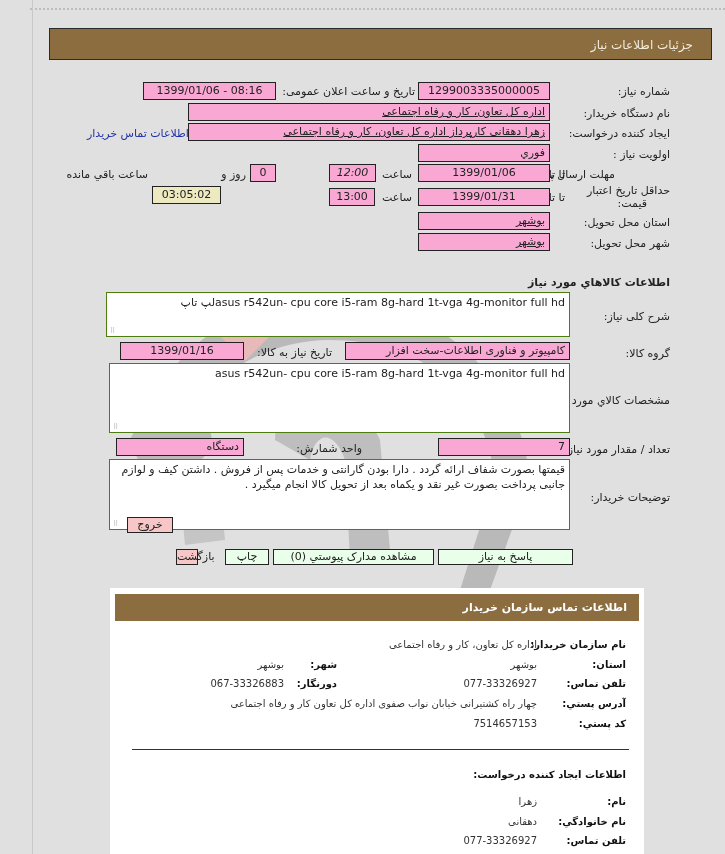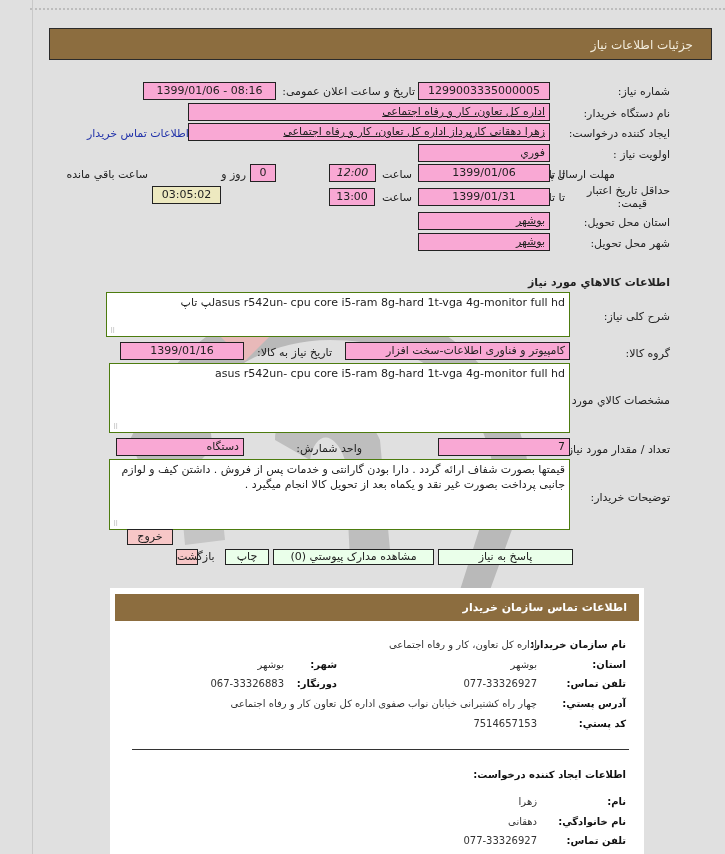--- a/index.html
+++ b/index.html
@@ -135,21 +135,21 @@
 <span class="lbl" style="right:55px; top:491px;">توضيحات خريدار:</span>
 <div class="area" style="left:109px; top:459px; width:461px; height:71px; direction:rtl; text-align:right;">
   <span>قيمتها بصورت شفاف ارائه گردد . دارا بودن گارانتی و خدمات پس از فروش . داشتن کيف و لوازم جانبی پرداخت بصورت غير نقد و يکماه بعد از تحويل کالا انجام ميگيرد .</span>
   <span class="grip">⠿</span>
 </div>
 
 <div class="btn green" style="left:438px; top:549px; width:135px;">پاسخ به نياز</div>
 <div class="btn green" style="left:273px; top:549px; width:161px;">مشاهده مدارک پيوستي (0)</div>
 <div class="btn green" style="left:225px; top:549px; width:44px;">چاپ</div>
 <div class="btn pink" style="left:176px; top:549px; width:22px;">بازگشت</div>
-<div class="btn pink" style="left:127px; top:529px; width:46px;">خروج</div>
+<div class="btn pink" style="left:127px; top:517px; width:46px;">خروج</div>
 
 <div class="card">
   <div class="card-header">
     <span class="t">اطلاعات تماس سازمان خريدار</span>
   </div>
 
   <span class="k" style="right:18px; top:51px;">نام سازمان خريدار:</span>
   <span class="v" style="right:107px; top:51px;">اداره کل تعاون، کار و رفاه اجتماعی</span>
 
   <span class="k" style="right:18px; top:71px;">استان:</span>

